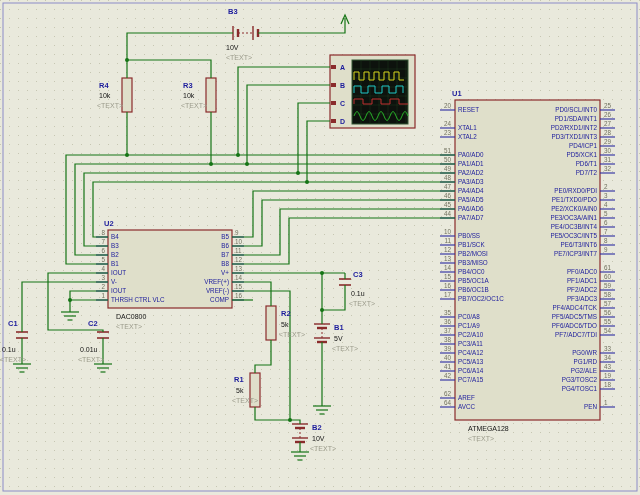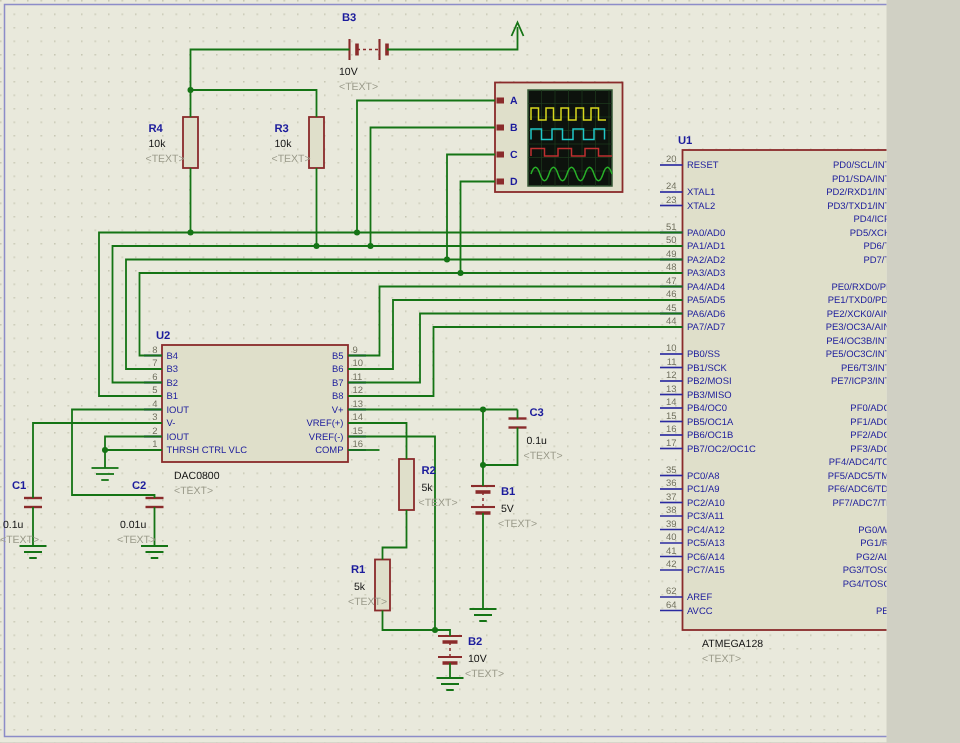--- a/index.html
+++ b/index.html
@@ -1,16 +1,16 @@
 <!DOCTYPE html>
 <html style="--c-bg: #e9e9dc; --c-grid_dot: #c6c6b2; --c-sheet_border: #8c8cc8; --c-wire: #157415; --c-component: #8a2b2b; --c-fill: #dfdfca; --c-ref: #1b1b9c; --c-value: #141414; --c-annotation: #9b9b8b; --c-pin_name: #1b1b9c; --c-pin_number: #70705e; --c-pin: #2a2aa0; --c-screen_bg: #0d120d; --c-screen_grid: #1c381c; --c-screen_border: #365836; --c-wave_yellow: #d8d81e; --c-wave_cyan: #20c8c8; --c-wave_red: #c03030; --c-wave_green: #28b028;"><head>
 <meta charset="utf-8">
 <style>
   html,body{margin:0;padding:0;background:#d0d0c4;}
-  #stage{width:591px;height:495px;position:relative;overflow:hidden;}
+  #stage{width:640px;height:495px;position:relative;overflow:hidden;}
   text{font-family:"Liberation Sans",sans-serif;}
   .ref{font-size:7.5px;font-weight:bold;fill:var(--c-ref);}
   .val{font-size:7px;fill:var(--c-value);}
   .note{font-size:7px;fill:var(--c-annotation);}
   .pin-name{font-size:6.3px;fill:var(--c-pin_name);}
   .pin-num{font-size:6.3px;fill:var(--c-pin_number);}
   .scope-label{font-size:7px;font-weight:bold;fill:var(--c-pin_name);}
   .body-shape{fill:var(--c-fill);stroke:var(--c-component);stroke-width:1.2;}
   .plate{stroke:var(--c-component);fill:none;}
 </style>

